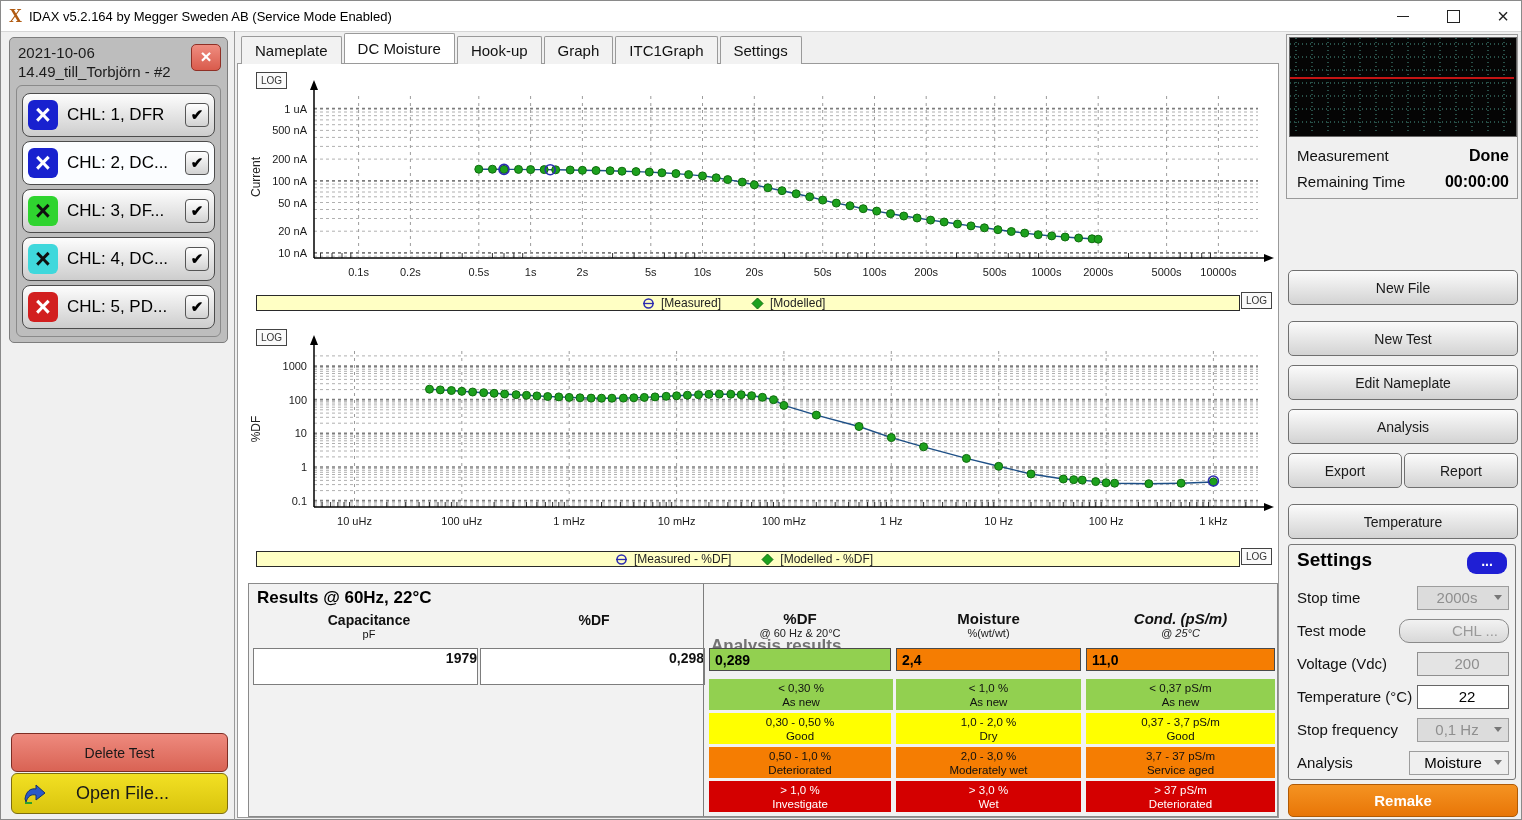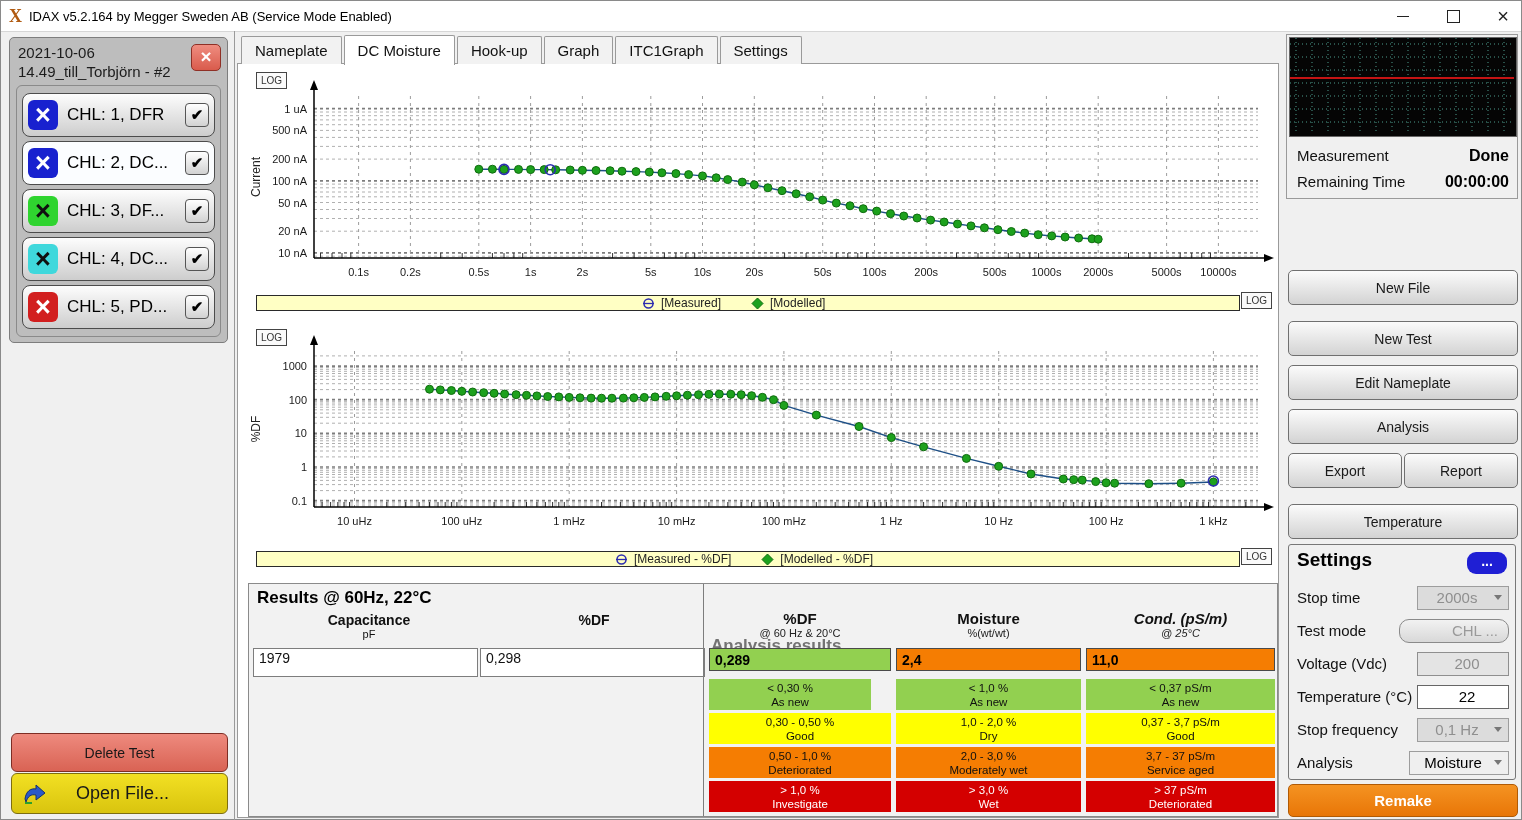--- a/index.html
+++ b/index.html
@@ -41,21 +41,21 @@
   .btn-delete{position:absolute;left:10px;top:732px;width:215px;height:37px;border-radius:6px;
               background:linear-gradient(#ee8a7e,#d96354);border:1px solid #7e2d24;font-size:14px;
               color:#181818;display:flex;align-items:center;justify-content:center;cursor:pointer;}
   .btn-open{position:absolute;left:10px;top:772px;width:215px;height:39px;border-radius:6px;
             background:linear-gradient(#f2e023,#d9c40e);border:1px solid #7d6e10;font-size:18px;
             color:#181818;display:flex;align-items:center;cursor:pointer;}
   .btn-open .ic{margin:0 14px 0 10px;display:flex;}
   .btn-open .lbl{flex:1;text-align:center;margin-right:44px;}
 
   
-  .tabbar{position:absolute;left:240px;top:35px;height:28px;display:flex;z-index:3;}
+  .tabbar{position:absolute;left:240px;top:35px;height:28px;display:flex;z-index:3;align-items:flex-end;}
   .tab{padding:0 13px;height:27px;line-height:27px;font-size:15px;background:#f2f2f2;
        border:1px solid #9a9a9a;border-bottom:none;margin-right:2px;border-radius:2px 2px 0 0;
        color:#111;cursor:pointer;}
   .tab.active{background:#ffffff;height:29px;position:relative;top:-1px;line-height:30px;z-index:4;}
   .page{position:absolute;left:236px;top:62px;width:1042px;height:755px;background:#ffffff;
         border:1px solid #9a9a9a;box-sizing:border-box;}
 
   .chartbox{position:absolute;left:10px;width:1026px;text-align:center;}
   #chartbox1{top:6px;height:246px;}
   #chartbox2{top:263px;height:243px;}
@@ -74,21 +74,21 @@
   svg text{font-family:"Liberation Sans",sans-serif;font-size:11px;fill:#1a1a1a;}
   svg .ylab{font-size:12px;fill:#222;}
 
   
   .results{position:absolute;left:10px;top:519px;width:1030px;height:234px;background:#f2f2f2;
            border:1px solid #8a8a8a;box-sizing:border-box;}
   .res-title{position:absolute;left:8px;top:4px;font-size:17px;font-weight:bold;color:#000;}
   .res-head{position:absolute;text-align:center;font-weight:bold;font-size:14px;color:#111;}
   .res-sub{font-weight:normal;font-size:11px;}
   .res-input{position:absolute;top:64px;height:22px;background:#fff;border:1px solid #7d7d7d;
-             font-size:14px;font-weight:normal;padding:1px 0 4px 5px;box-sizing:content-box;}
+             font-size:14px;font-weight:bold;padding:1px 0 12px 5px;box-sizing:content-box;text-align:right;}
   .res-divider{position:absolute;left:454px;top:0;width:1px;height:100%;background:#7d7d7d;}
   .an-title{position:absolute;left:462px;top:4px;font-size:17px;font-weight:bold;color:#737373;margin-top:48px;}
   .an-col-head{position:absolute;text-align:center;}
   .an-col-head .h{font-weight:bold;font-size:15px;}
   .an-col-head .s{font-size:11px;color:#222;}
   .an-value{position:absolute;top:64px;height:23px;border:1px solid #4a4a4a;font-size:14px;
             font-weight:bold;padding-top:3px;padding-left:5px;box-sizing:border-box;color:#000;}
   .band{position:absolute;height:31px;text-align:center;font-size:11.5px;line-height:14px;
         padding-top:2px;box-sizing:border-box;}
 
@@ -615,21 +615,21 @@
       </div>
       <div class="an-col-head" style="left:837px;top:26px;width:189px;font-style:italic;">
         <div class="h">Cond. (pS/m)</div>
         <div class="s">@ 25°C</div>
       </div>
 
       <div class="an-value" style="left:460px;width:182px;;background:#92d050">0,289</div>
       <div class="an-value" style="left:647px;width:185px;;background:#f57d02">2,4</div>
       <div class="an-value" style="left:837px;width:189px;;background:#f57d02">11,0</div>
 
-      <div class="band" style="left:460px;width:162px;top:95px;;background:#92d050;color:#101010">
+      <div class="band" style="left:460px;width:184px;top:95px;;background:#92d050;color:#101010">
         <div>&lt; 0,30 %</div>
           <div>As new</div>
       </div>
       <div class="band" style="left:460px;width:182px;top:129px;;background:#ffff00;color:#101010">
         <div>0,30 - 0,50 %</div>
           <div>Good</div>
       </div>
       <div class="band" style="left:460px;width:182px;top:163px;;background:#f57d02;color:#101010">
         <div>0,50 - 1,0 %</div>
           <div>Deteriorated</div>

